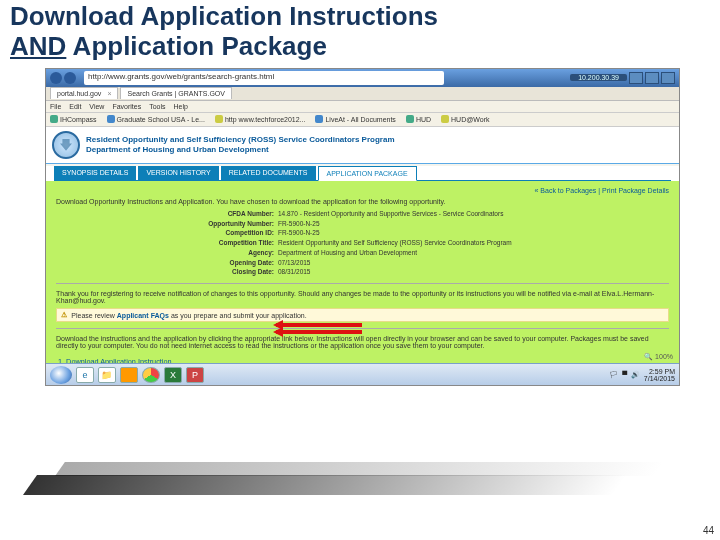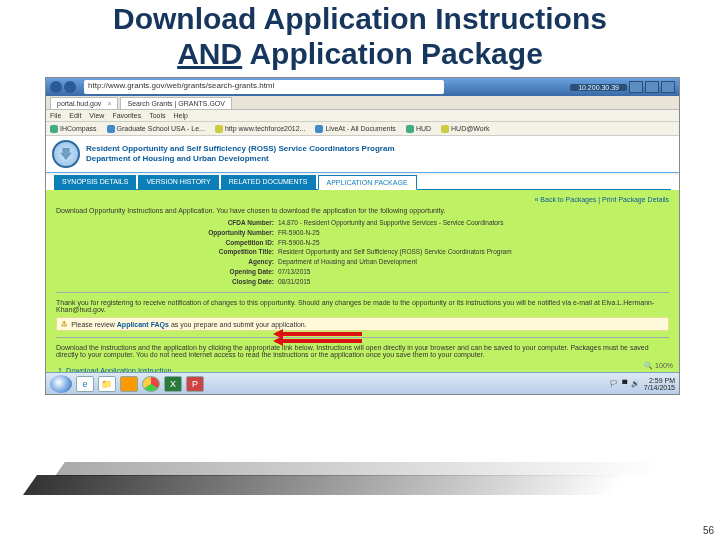--- a/index.html
+++ b/index.html
@@ -1,18 +1,18 @@
 <!DOCTYPE html>
 <html><head>
 <meta charset="utf-8">
 <style>
   * { box-sizing: border-box; margin: 0; padding: 0; }
   body { width: 720px; height: 540px; background: #fff; font-family: Arial, sans-serif; position: relative; overflow: hidden; }
 
-  .slide-title { font-family: "Arial Black", Arial, sans-serif; font-weight: 900; font-size: 30px; color: #17365d; text-align: center; padding: 2px 10px 6px 10px; line-height: 1.15; }
+  .slide-title { font-family: "Arial Black", Arial, sans-serif; font-weight: 900; font-size: 26px; color: #17365d; text-align: left; padding: 2px 10px 6px 10px; line-height: 1.15; }
   .slide-title .and { text-decoration: underline; margin-top: 44px; }
 
   .screenshot { margin: 0 40px 0 45px; border: 1px solid #888; background: #f4f4ee; font-size: 8px; color: #333; position: relative; }
 
   
   .titlebar { background: linear-gradient(#6aa0e0,#3b6aa6); height: 18px; display: flex; align-items: center; padding: 0 4px; color: #fff; }
   .titlebar .urlbox { background: #fff; color: #333; flex: 1; margin: 0 6px; height: 14px; border-radius: 2px; padding: 0 4px; line-height: 12px; overflow: hidden; }
   .titlebar .ip { background: #2b4f7a; color: #dff; padding: 0 8px; border-radius: 2px; font-size: 7px; margin-left: 120px; }
   .win-btn { width: 14px; height: 12px; background: #5c8dc0; margin-left: 2px; border: 1px solid #2b4f7a; }
   .nav-btn { width: 12px; height: 12px; background: #2b5a9a; border-radius: 50%; margin-right: 2px; }
@@ -206,13 +206,13 @@
       <div style="text-align:right; line-height:1;">
         <div>2:59 PM</div>
         <div>7/14/2015</div>
       </div>
     </div>
   </div>
 </div>
 
 <div class="shadow2"></div>
 <div class="shadow"></div>
-<div class="pagenum">56</div>
+<div class="pagenum">44</div>
 
 </body></html>

